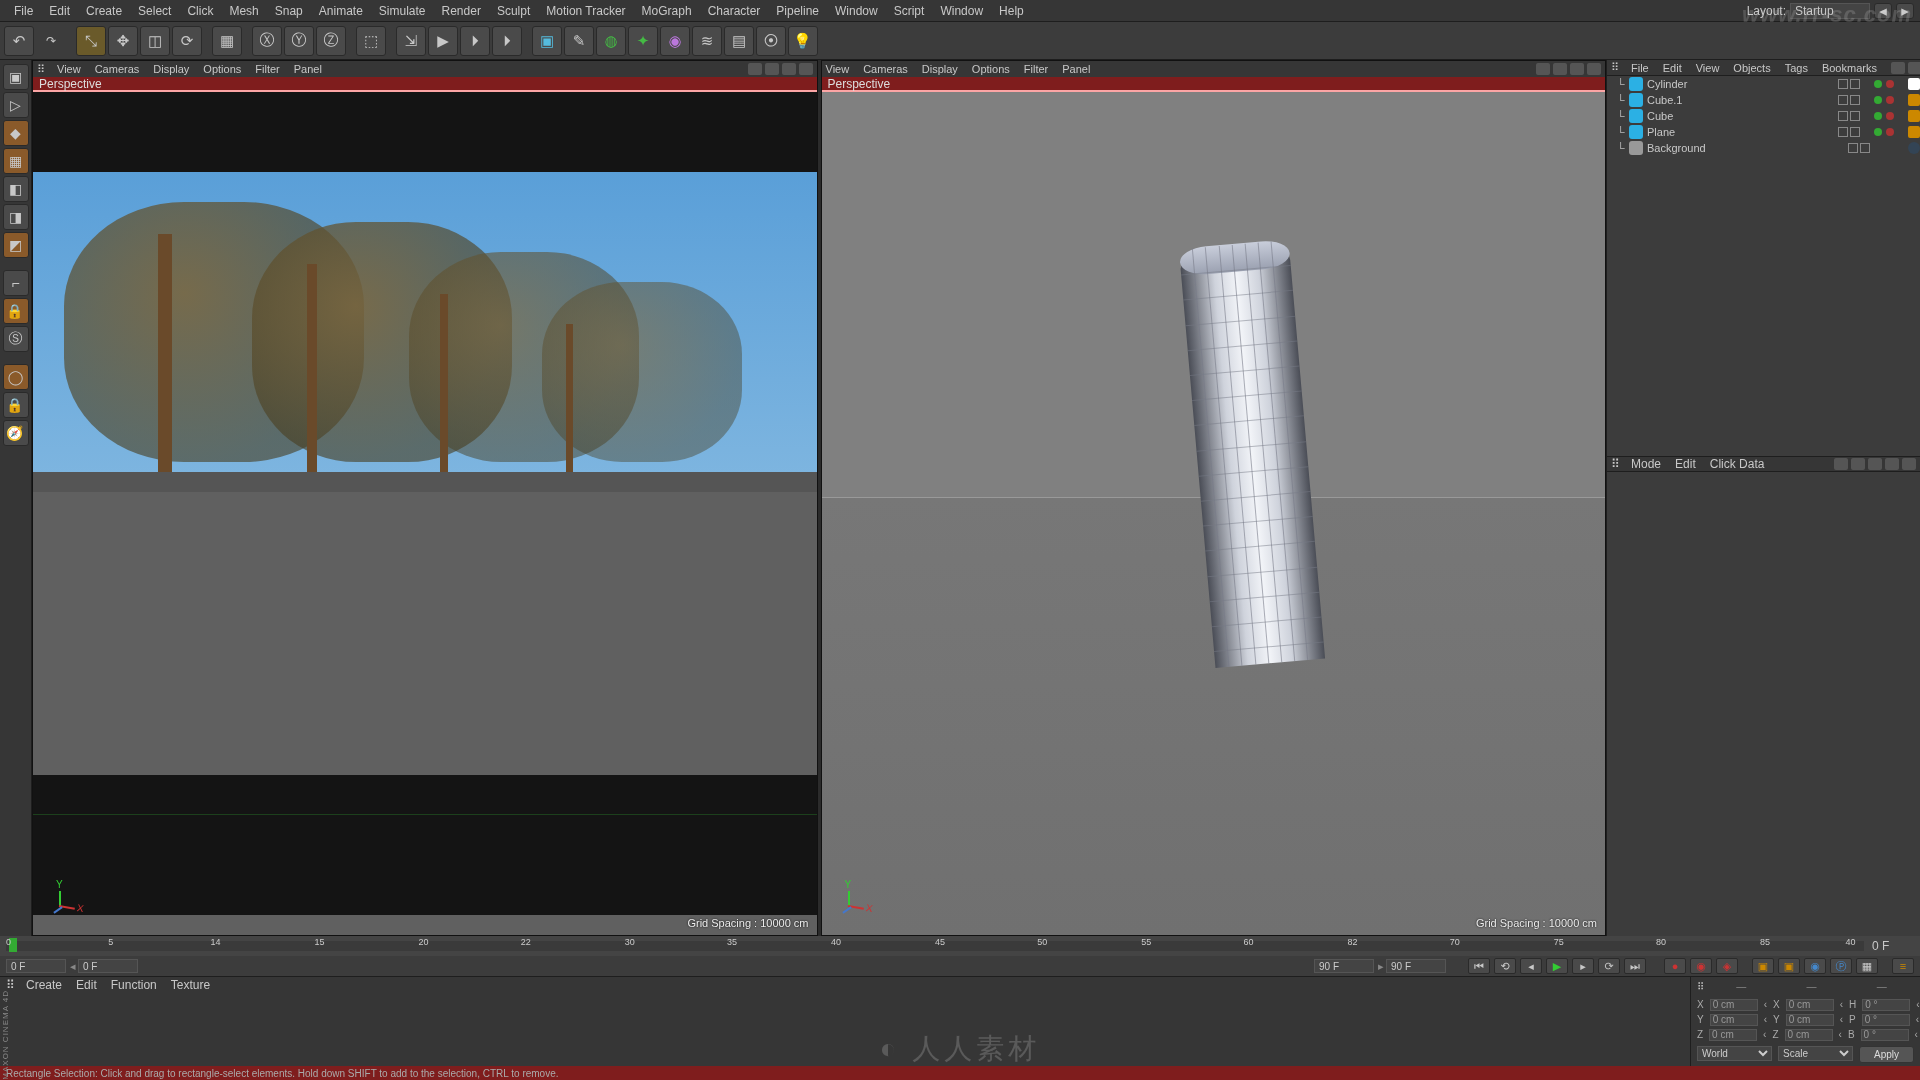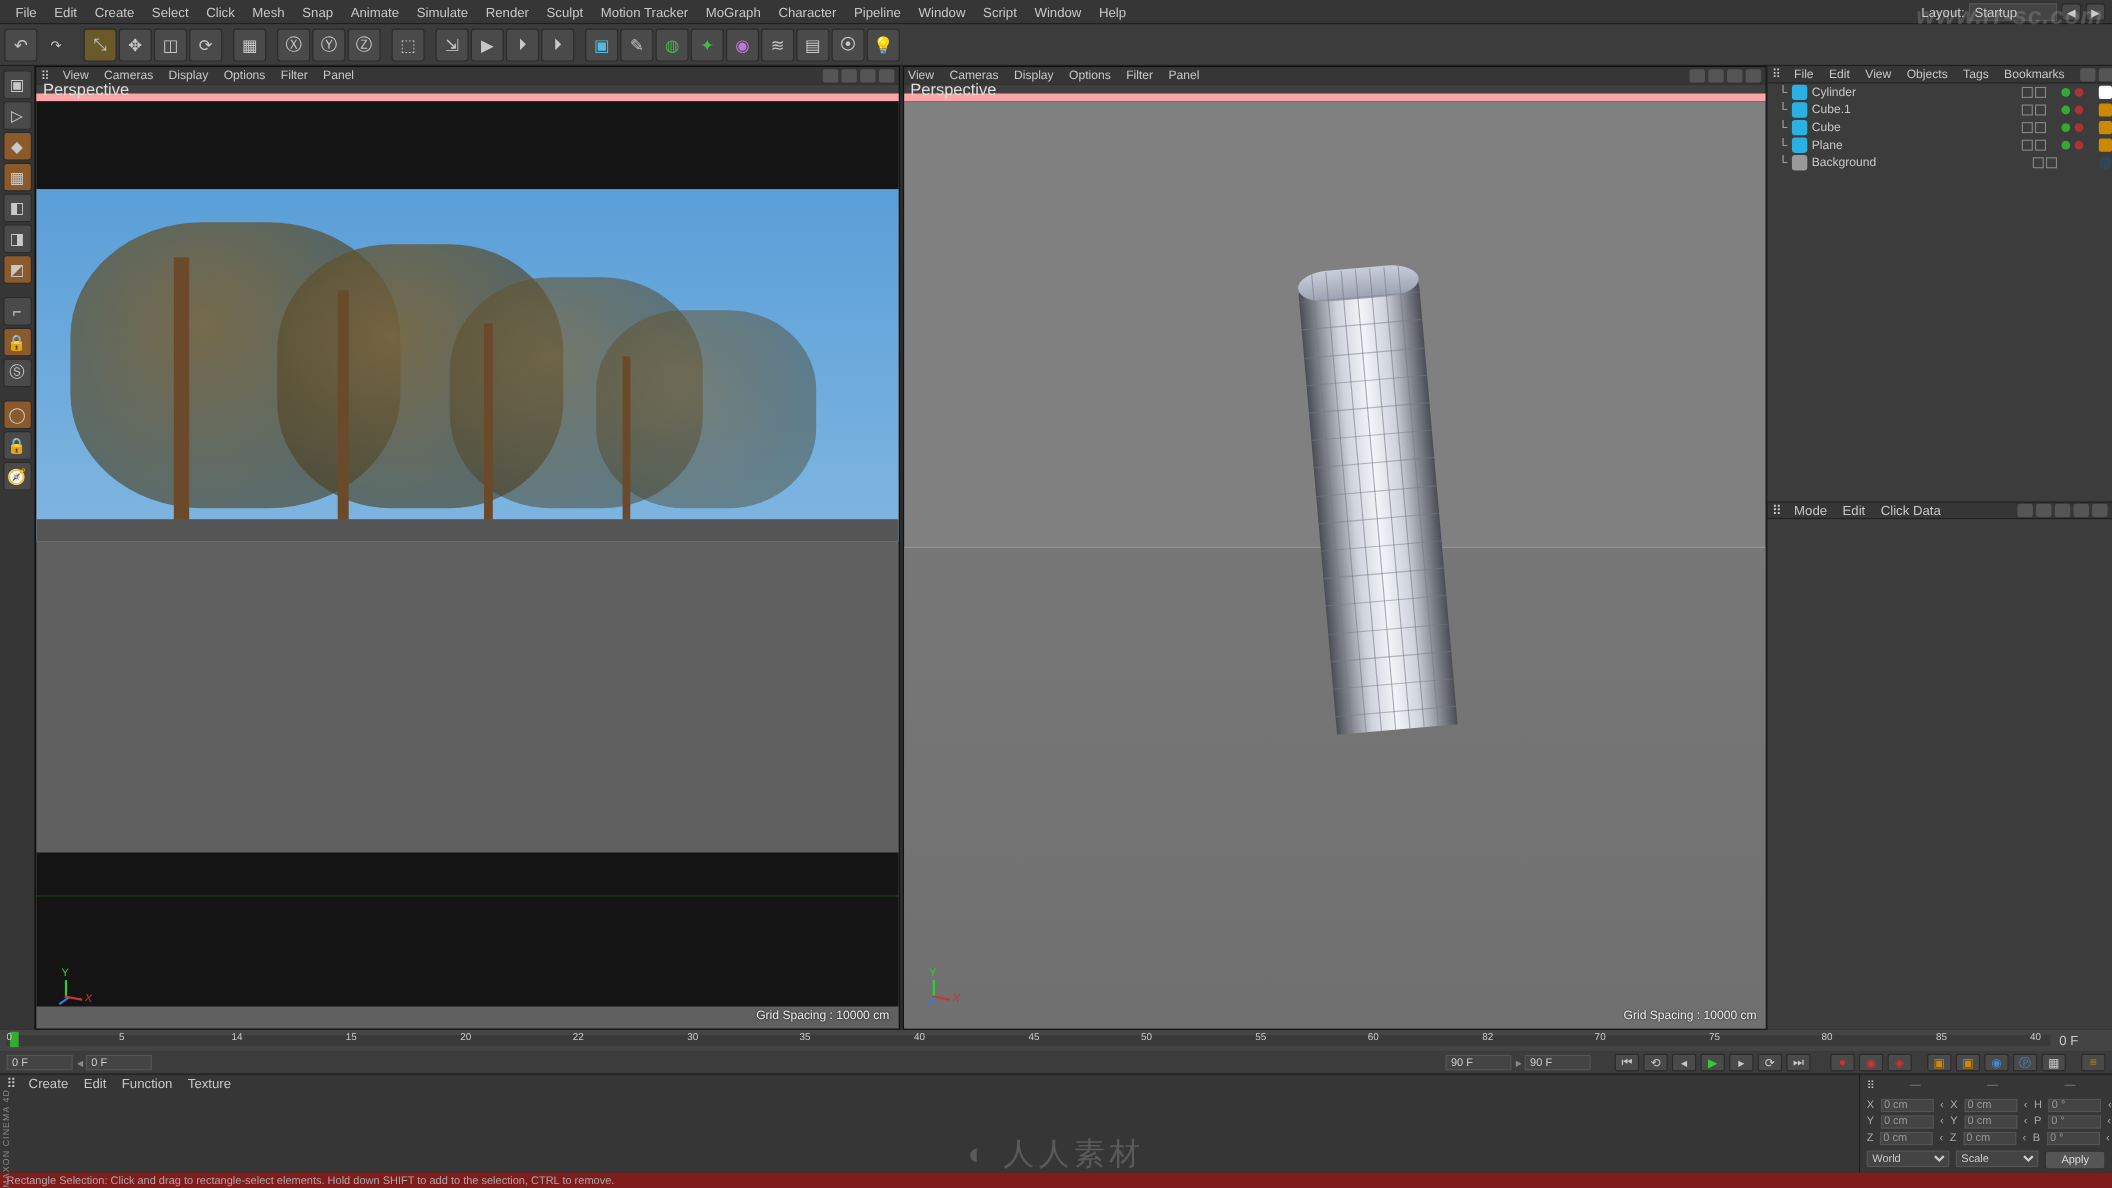--- a/index.html
+++ b/index.html
@@ -19,21 +19,21 @@
   
   .workspace { height:calc(1080px - 22px - 38px - 20px - 20px - 90px - 14px); display:flex; }
   .left-tools { width:32px; background:#363636; border-right:1px solid #1e1e1e; display:flex; flex-direction:column; align-items:center; padding-top:4px; gap:2px; }
   .left-tools .lt-btn { width:26px; height:26px; background:#4a4a4a; border:1px solid #2a2a2a; border-radius:3px; display:flex; align-items:center; justify-content:center; font-size:14px; cursor:pointer; }
   .left-tools .lt-btn.org { background:#8a5a2a; }
   .viewports { flex:1; display:flex; gap:3px; background:#2b2b2b; }
   .vp { flex:1; display:flex; flex-direction:column; background:#1a1a1a; border:1px solid #111; }
   .vp-menu { height:16px; background:#363636; display:flex; align-items:center; padding:0 4px; gap:14px; font-size:11px; }
   .vp-menu .vm-right { margin-left:auto; display:flex; gap:3px; }
   .vp-menu .vm-right span { width:14px; height:12px; background:#555; display:inline-block; border-radius:2px; }
-  .vp-title { height:15px; background:#404040; color:#ddd; padding:0 6px; font-size:15px; display:flex; align-items:center; border-bottom:7px solid #fca5a5; }
+  .vp-title { height:15px; background:#7f1d1d; color:#ddd; padding:0 6px; font-size:12px; display:flex; align-items:center; border-bottom:2px solid #fca5a5; }
   .vp-canvas { flex:1; position:relative; overflow:hidden; background:#606060; }
   .vp-canvas .grid-info { position:absolute; right:8px; bottom:6px; font-size:11px; color:#eee; text-shadow:0 0 2px #000; }
   .vp-canvas .axis-widget { position:absolute; left:14px; bottom:14px; width:30px; height:30px; }
   .axis-widget .ax-y { position:absolute; left:12px; top:0; width:2px; height:16px; background:#3c3; }
   .axis-widget .ax-y::after { content:'Y'; position:absolute; top:-12px; left:-3px; color:#3c3; font-size:10px; }
   .axis-widget .ax-x { position:absolute; left:12px; top:14px; width:16px; height:2px; background:#c33; transform:rotate(10deg); transform-origin:left center; }
   .axis-widget .ax-x::after { content:'X'; position:absolute; left:18px; top:-6px; color:#c33; font-size:10px; }
   .axis-widget .ax-z { position:absolute; left:6px; top:18px; width:10px; height:2px; background:#47c; transform:rotate(-35deg); }
   
   .right-panel { width:314px; display:flex; flex-direction:column; background:#363636; border-left:1px solid #1e1e1e; }

